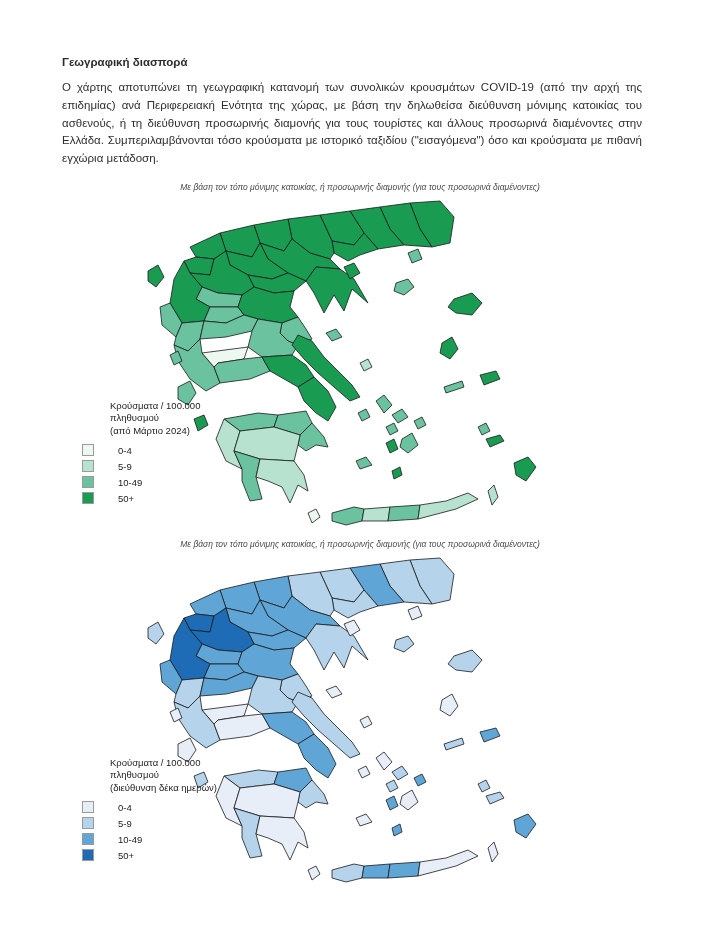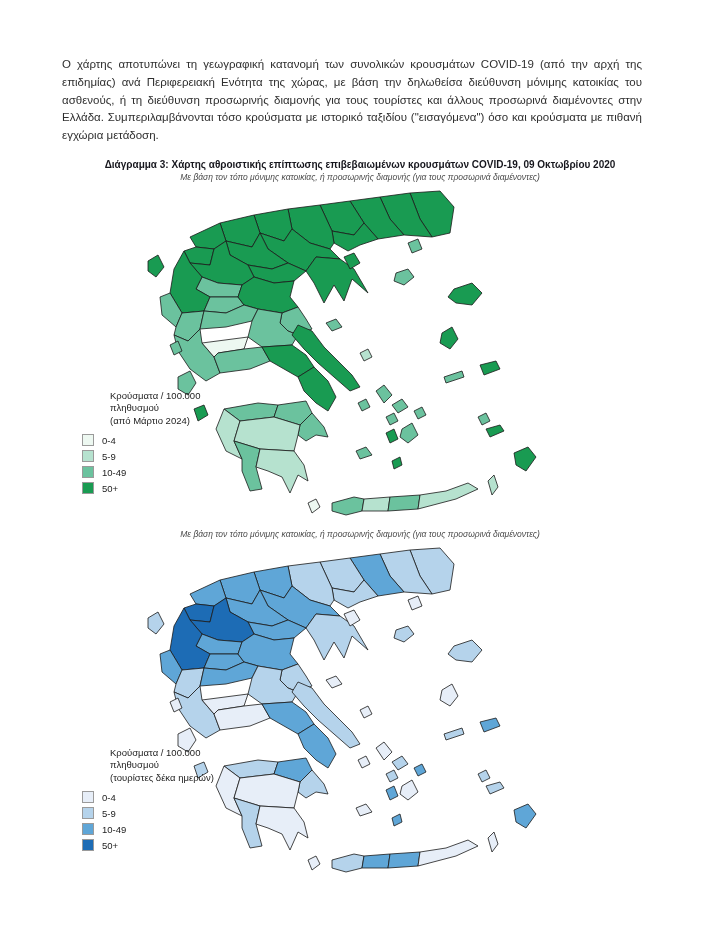--- a/index.html
+++ b/index.html
@@ -7,21 +7,21 @@
   .page{padding:56px 62px 0 62px;}
   .section-heading{font-size:11.5px;font-weight:bold;color:#2b2b2b;margin:0 0 11px 0;}
   .intro{font-size:11.5px;line-height:1.55;text-align:justify;margin:0 16px 14px 0;color:#2f2f2f;}
   .fig-title{font-size:10px;font-weight:bold;color:#16161d;text-align:center;margin:0 0 2px 0;}
   .fig-subtitle{font-size:8.5px;color:#4a4a4a;text-align:center;margin:0 0 3px 0;font-style:italic;}
   .map-area{position:relative;height:340px;margin-bottom:4px;}
   .map-svg{display:block;width:460px;height:340px;margin-left:40px;}
   .legend{position:absolute;left:0;top:205px;width:176px;}
   .legend-title{font-size:9.5px;color:#222;line-height:1.3;padding-left:48px;}
   .legend-rows{margin:7px 0 0 20px;}
-  .legend-row{display:flex;align-items:center;margin:0 0 4px 0;}
+  .legend-row{display:flex;align-items:center;margin:0 0 4px 0;gap:16px;}
   .swatch{width:10px;height:10px;display:inline-block;margin-right:8px;border:0.5px solid #9a9a9a;}
   .legend-label{font-size:9.5px;color:#222;}
   #geom-holder{position:absolute;left:-9999px;top:-9999px;width:0;height:0;}
 </style>
 </head>
 <body>
 
 <div id="geom-holder">
 <svg width="0" height="0" xmlns="http://www.w3.org/2000/svg">
   <g id="greece-geom" fill="#ffffff" stroke="#1b1b1b" stroke-width="0.8" stroke-linejoin="round">
@@ -92,26 +92,26 @@
     <polygon points="230,318 252,312 262,314 260,326 244,330 230,326"></polygon>
     <polygon points="262,314 288,312 286,326 260,326"></polygon>
     <polygon points="288,312 318,310 316,324 286,326"></polygon>
     <polygon points="318,310 344,306 366,298 376,304 354,314 316,324"></polygon>
   </g>
 </svg>
 </div>
 
 <div class="page">
 
+  <h2 class="section-heading">Γεωγραφική διασπορά</h2>
 
   <p class="intro">Ο χάρτης αποτυπώνει τη γεωγραφική κατανομή των συνολικών κρουσμάτων COVID-19 (από την αρχή της επιδημίας) ανά Περιφερειακή Ενότητα της χώρας, με βάση την δηλωθείσα διεύθυνση μόνιμης κατοικίας του ασθενούς, ή τη διεύθυνση προσωρινής διαμονής για τους τουρίστες και άλλους προσωρινά διαμένοντες στην Ελλάδα.  Συμπεριλαμβάνονται τόσο κρούσματα με ιστορικό ταξιδίου ("εισαγόμενα") όσο και κρούσματα με πιθανή εγχώρια μετάδοση.</p>
 
   <figure class="map-figure" style="margin:0">
     <figcaption>
-      <div class="fig-title">Διάγραμμα 3: Χάρτης αθροιστικής επίπτωσης επιβεβαιωμένων κρουσμάτων COVID-19, 09 Οκτωβρίου 2020</div>
       <div class="fig-subtitle">Με βάση τον τόπο μόνιμης κατοικίας, ή προσωρινής διαμονής (για τους προσωρινά διαμένοντες)</div>
     </figcaption>
     <div class="map-area">
       <div class="legend">
         <div class="legend-title">Κρούσματα / 100.000 πληθυσμού</div>
         <div class="legend-title">(από Μάρτιο 2024)</div>
         <div class="legend-rows">
           <div class="legend-row">
             <span class="swatch" style="background: rgb(237, 248, 241);"></span>
             <span class="legend-label">0-4</span>
@@ -205,21 +205,21 @@
     </div>
   </figure>
 
   <figure class="map-figure" style="margin:0">
     <figcaption>
       <div class="fig-subtitle">Με βάση τον τόπο μόνιμης κατοικίας, ή προσωρινής διαμονής (για τους προσωρινά διαμένοντες)</div>
     </figcaption>
     <div class="map-area">
       <div class="legend">
         <div class="legend-title">Κρούσματα / 100.000 πληθυσμού</div>
-        <div class="legend-title">(τουρίστες δέκα ημερών)</div>
+        <div class="legend-title">(διεύθυνση δέκα ημερών)</div>
         <div class="legend-rows">
           <div class="legend-row">
             <span class="swatch" style="background: rgb(231, 238, 248);"></span>
             <span class="legend-label">0-4</span>
           </div>
           <div class="legend-row">
             <span class="swatch" style="background: rgb(181, 211, 235);"></span>
             <span class="legend-label">5-9</span>
           </div>
           <div class="legend-row">

